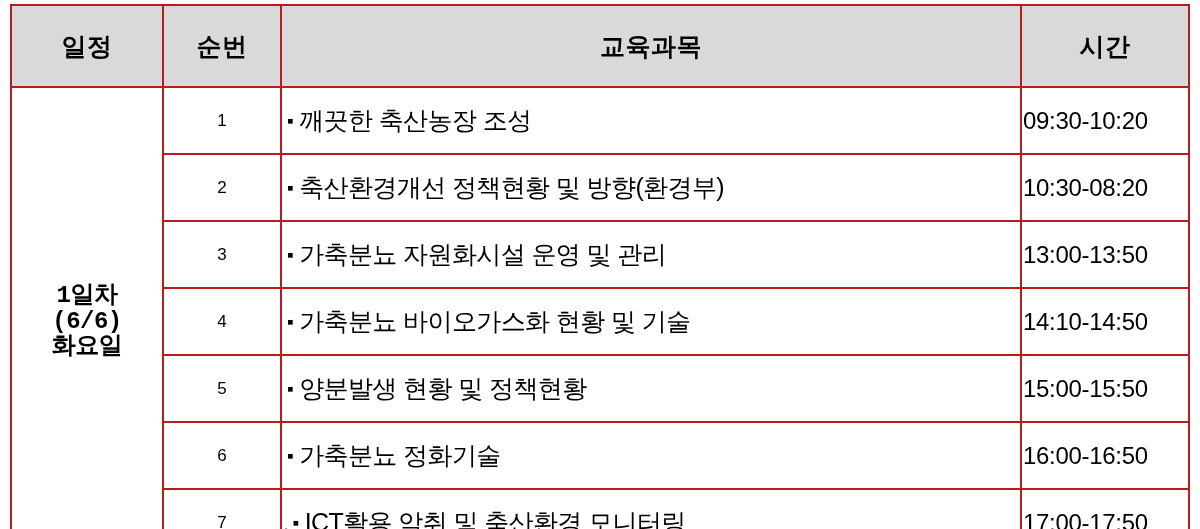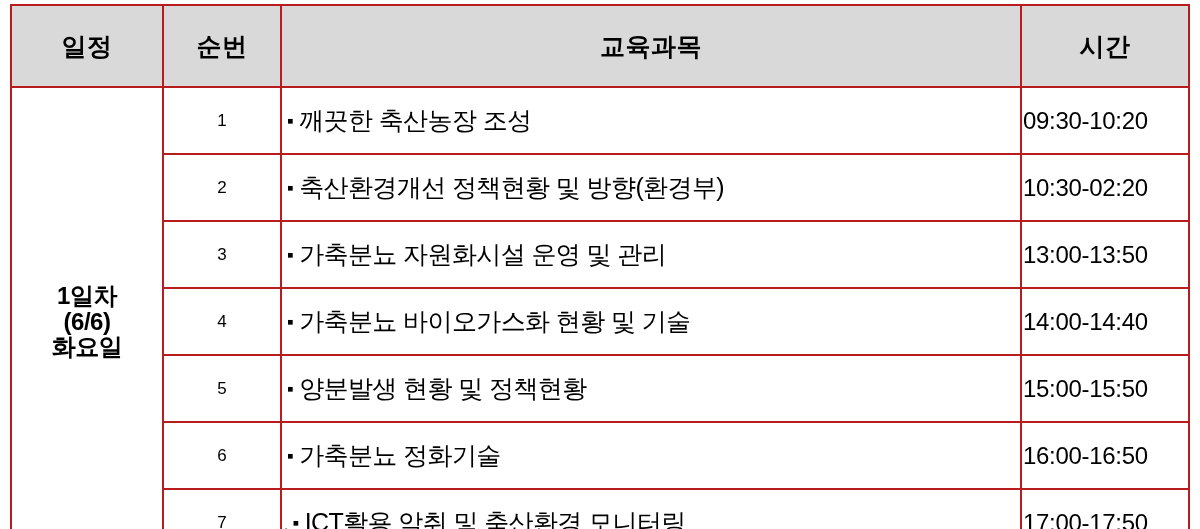--- a/index.html
+++ b/index.html
@@ -48,21 +48,21 @@
   .col-subj  { width: 740px; }
   .col-time  { width: 168px; }
 
   td.day-cell {
     text-align: center;
     font-weight: bold;
     font-size: 24px;
     line-height: 1.08;
     letter-spacing: -0.5px;
   }
-  td.day-cell .day-line { display: block; }
+  td.day-cell .day-line { display: block; font-family: Liberation Mono, monospace; }
 
   td.no-cell {
     text-align: center;
     font-size: 17px;
     height: 63px;
   }
   td.subject-cell {
     font-size: 25px;
     padding-left: 24px;
     letter-spacing: -0.6px;
@@ -112,31 +112,31 @@
           <span class="day-line">(6/6)</span>
           <span class="day-line">화요일</span>
         </td>
         <td class="no-cell">1</td>
         <td class="subject-cell"><span class="pre-dot"></span><span class="bullet">▪</span><span>깨끗한 축산농장 조성</span></td>
         <td class="time-cell">09:30-10:20</td>
       </tr>
       <tr>
         <td class="no-cell">2</td>
         <td class="subject-cell"><span class="pre-dot"></span><span class="bullet">▪</span><span>축산환경개선 정책현황 및 방향(환경부)</span></td>
-        <td class="time-cell">10:30-02:20</td>
+        <td class="time-cell">10:30-08:20</td>
       </tr>
       <tr>
         <td class="no-cell">3</td>
         <td class="subject-cell"><span class="pre-dot"></span><span class="bullet">▪</span><span>가축분뇨 자원화시설 운영 및 관리</span></td>
         <td class="time-cell">13:00-13:50</td>
       </tr>
       <tr>
         <td class="no-cell">4</td>
         <td class="subject-cell"><span class="pre-dot"></span><span class="bullet">▪</span><span>가축분뇨 바이오가스화 현황 및 기술</span></td>
-        <td class="time-cell">14:00-14:40</td>
+        <td class="time-cell">14:10-14:50</td>
       </tr>
       <tr>
         <td class="no-cell">5</td>
         <td class="subject-cell"><span class="pre-dot"></span><span class="bullet">▪</span><span>양분발생 현황 및 정책현황</span></td>
         <td class="time-cell">15:00-15:50</td>
       </tr>
       <tr>
         <td class="no-cell">6</td>
         <td class="subject-cell"><span class="pre-dot"></span><span class="bullet">▪</span><span>가축분뇨 정화기술</span></td>
         <td class="time-cell">16:00-16:50</td>

